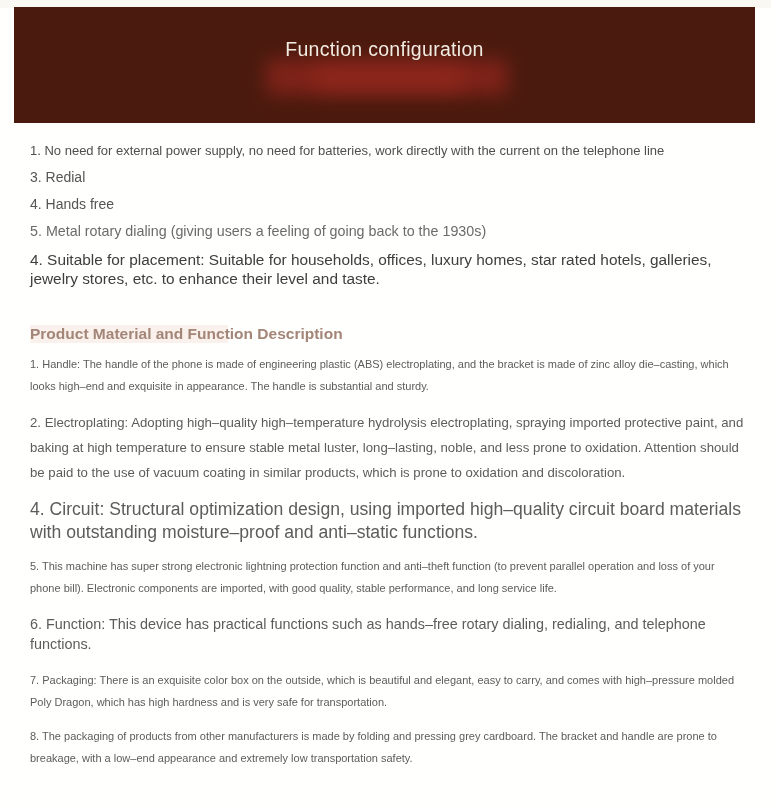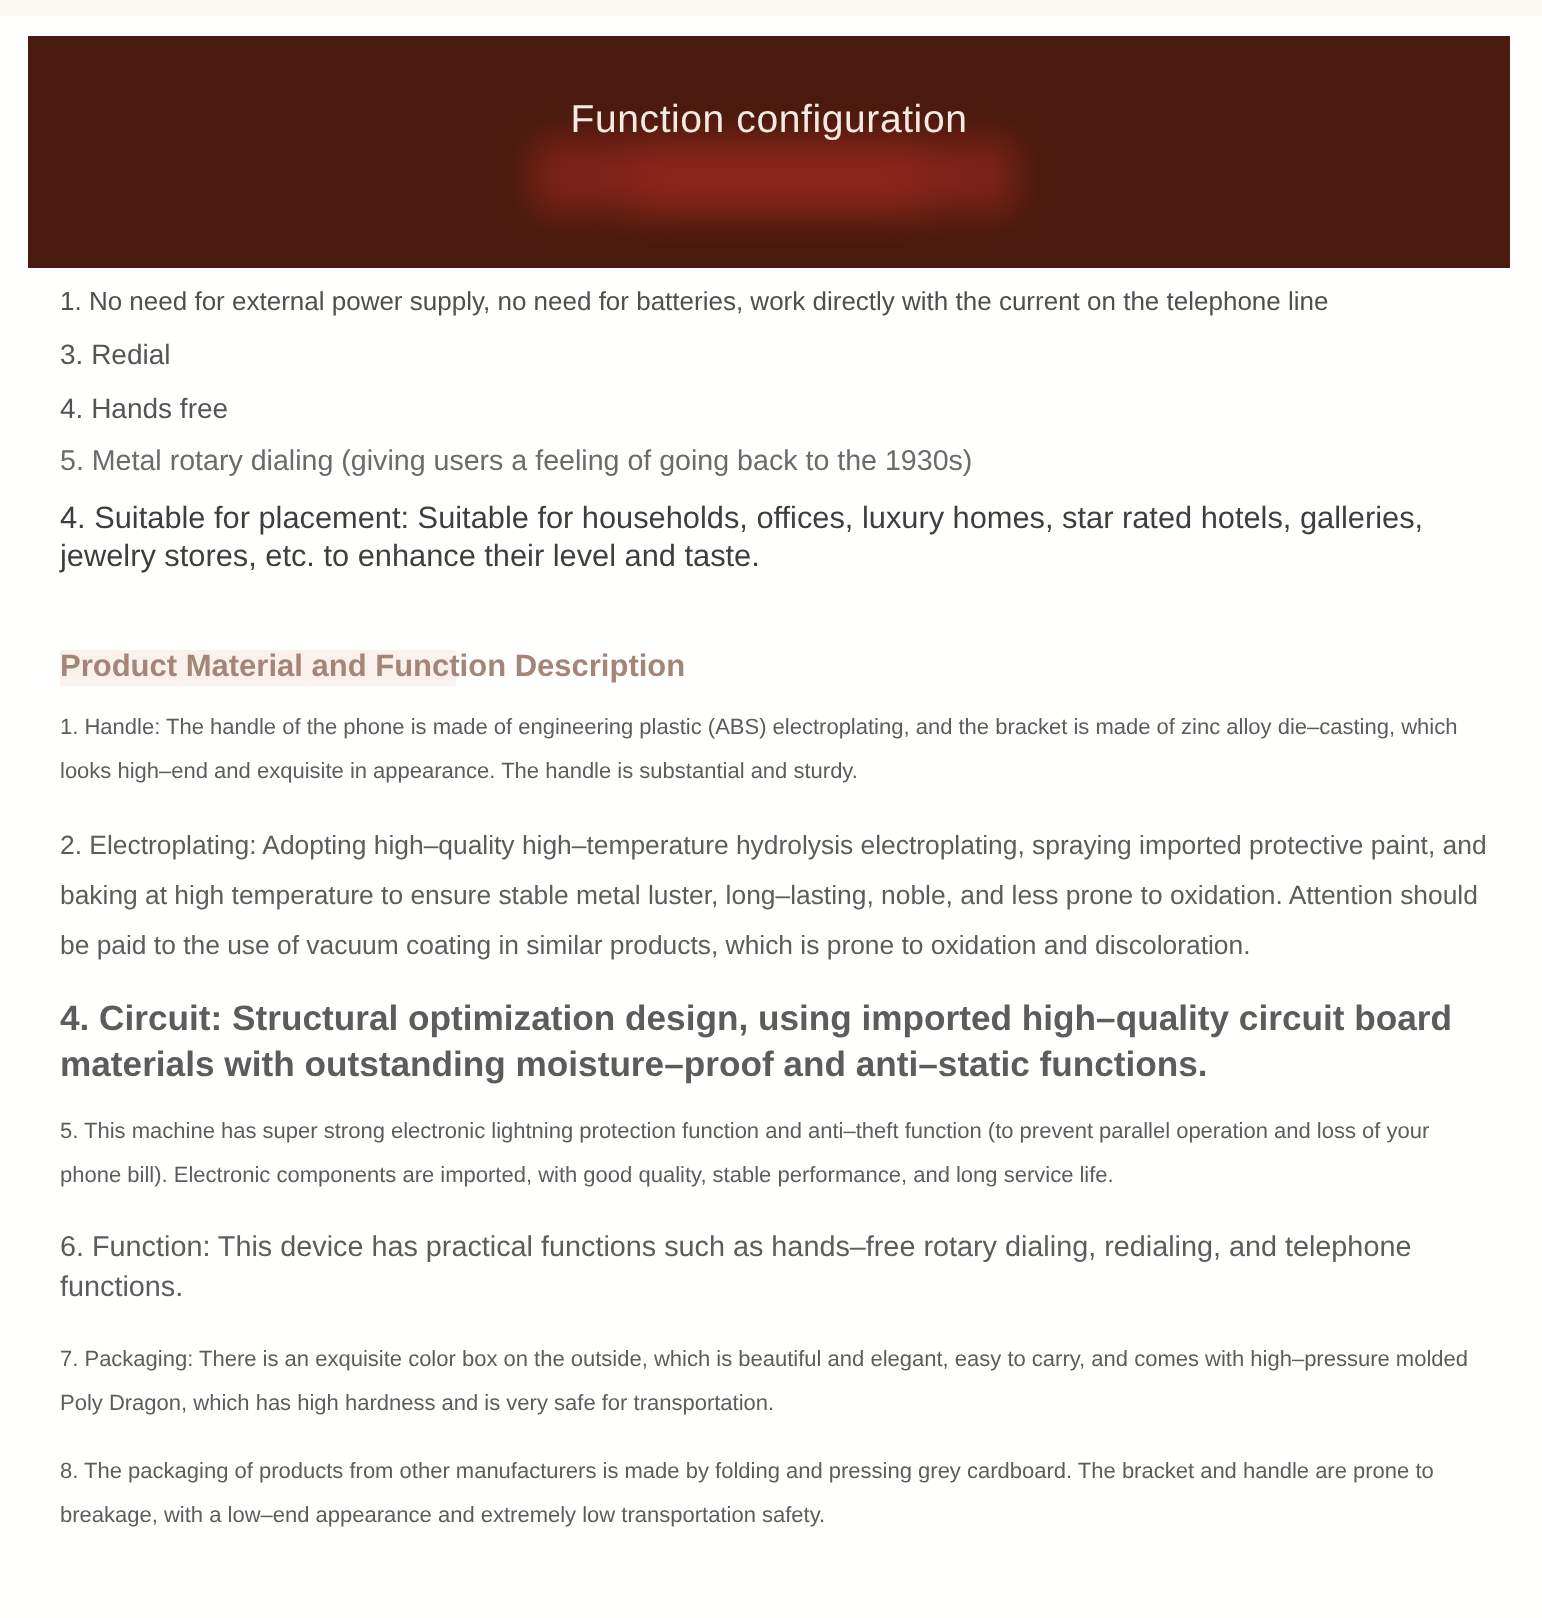--- a/index.html
+++ b/index.html
@@ -17,21 +17,21 @@
   }
   .top-strip {
     position: absolute;
     top: 0; left: 0;
     width: 771px; height: 8px;
     background: #faf8f2;
   }
   
   .banner {
     position: absolute;
-    top: 18px;
+    top: 7px;
     left: 14px;
     width: 741px;
     height: 116px;
     background: var(--header_bg, #4b1a0e);
     overflow: hidden;
   }
   .banner-title {
     position: relative;
     z-index: 2;
     margin: 0;
@@ -91,21 +91,21 @@
     color: var(--heading_brown, #a38678);
     background: linear-gradient(90deg, #faf1ec 0 62%, transparent 62%);
     display: inline-block;
     padding-right: 6px;
     text-align: right;
   }
   .dlist p { margin-bottom: 12px; color: #5c5c5c; }
   .d12 { font-size: 11px; line-height: 2.02; }
   .d13 { font-size: 13.2px; line-height: 1.92; color: #505050; }
   .d11 { font-size: 11.2px; line-height: 1.22; color: #6a6a6a; margin-bottom: 4px !important; }
-  .d17 { font-size: 17.6px; line-height: 1.34; color: #3c3c3c; margin-bottom: 10px !important; font-weight: bold; }
+  .d17 { font-size: 17.6px; line-height: 1.34; color: #3c3c3c; margin-bottom: 10px !important; }
   .d14 { font-size: 14.4px; line-height: 1.4; color: #454545; margin: 15px 0 14px 0 !important; }
 </style>
 </head>
 <body>
 
 <div class="page">
 
   <div class="top-strip"></div>
 
   <div class="banner">

